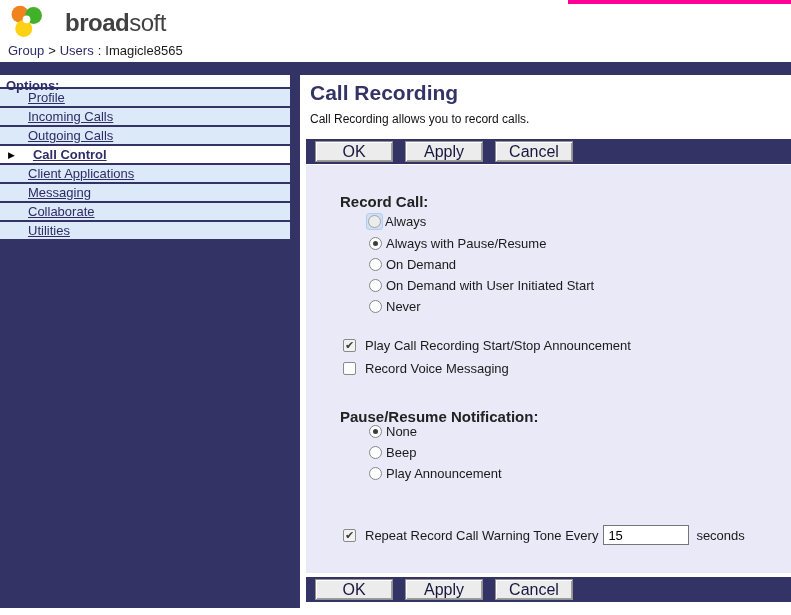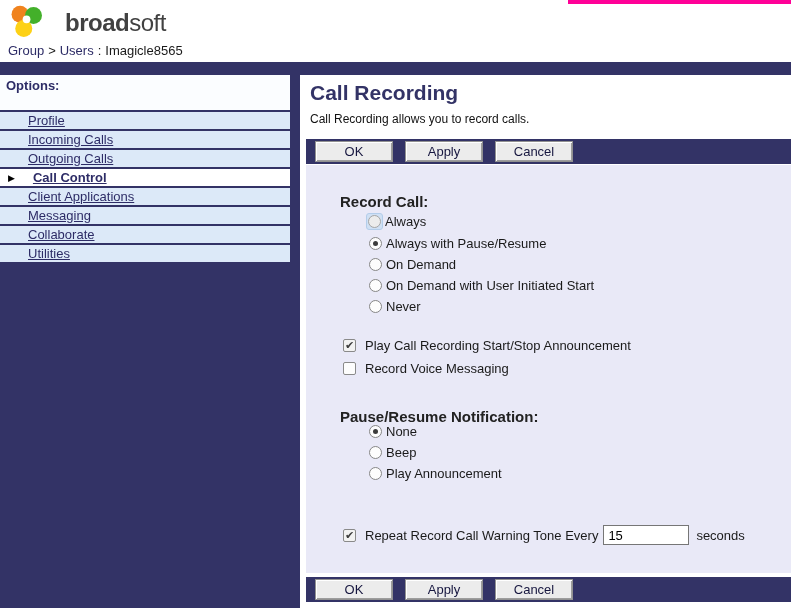--- a/index.html
+++ b/index.html
@@ -27,21 +27,21 @@
   .top-navy-bar { position: absolute; left: 0; top: 62px; width: 791px; height: 13px; background: #333366; }
 
   
   .sidebar-col {
     position: absolute; left: 0; top: 75px; width: 300px; height: 533px;
     background: #333366;
   }
   .options-table { width: 290px; }
   .options-header {
     background: #fbfdff; border-bottom: 2px solid #333366;
-    height: 37px; line-height: 21px; padding-left: 6px;
+    height: 14px; line-height: 21px; padding-left: 6px;
     font-size: 13px; font-weight: bold; color: #2d2c66;
   }
   .side-row {
     background: #dce9f8; border-bottom: 2px solid #333366;
     height: 19px; display: flex; align-items: center;
     font-size: 13px; cursor: pointer;
   }
   .side-row a { color: #2d2c66; text-decoration: underline; margin-left: 28px; }
   .side-row.selected { background: #ffffff; }
   .side-row.selected a { font-weight: bold; margin-left: 18px; text-align: right; }
@@ -55,21 +55,21 @@
   }
   .page-subtitle { position: absolute; left: 4px; top: 37px; font-size: 12px; color: #111111; }
 
   .btn-bar {
     position: absolute; left: 0; width: 485px; height: 25px;
     background: #333366; display: flex; align-items: center; gap: 12px; padding-left: 9px;
   }
   .btn-bar.top { top: 64px; }
   .btn-bar.bottom { top: 502px; }
   .btn {
-    width: 78px; height: 21px; font-size: 13px; color: #16163f;
+    width: 78px; height: 21px; font-size: 16px; color: #16163f;
     background: #ececec; border: 1px solid #919191;
     box-shadow: inset 1px 1px 0 #ffffff, inset -1px -1px 0 #9d9d9d;
     font-family: "Liberation Sans", "DejaVu Sans", sans-serif;
     cursor: pointer;
   }
 
   .content {
     position: absolute; left: 0; top: 90px; width: 485px; height: 408px;
     background: #e9e9f7;
   }

